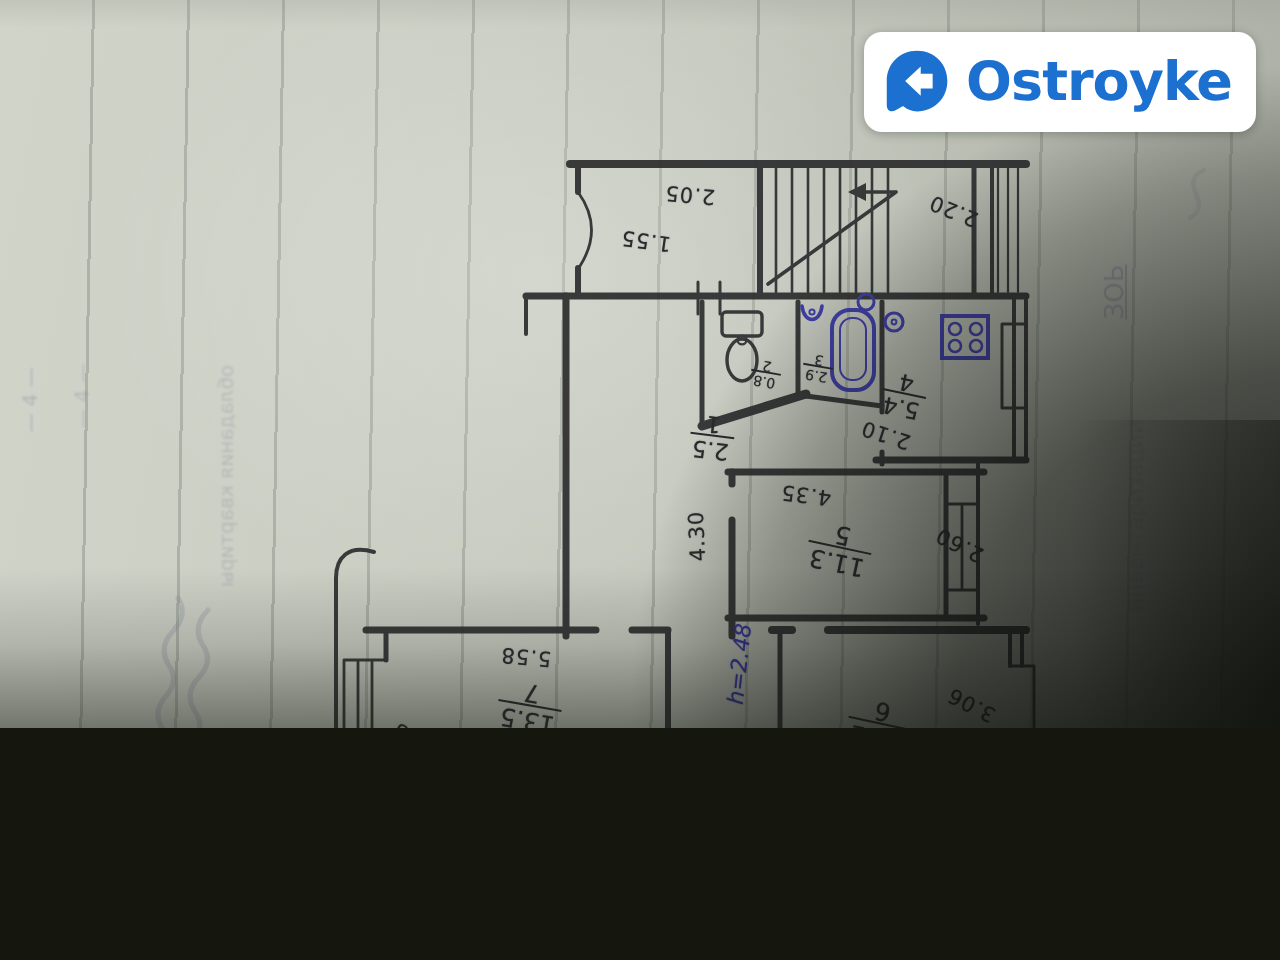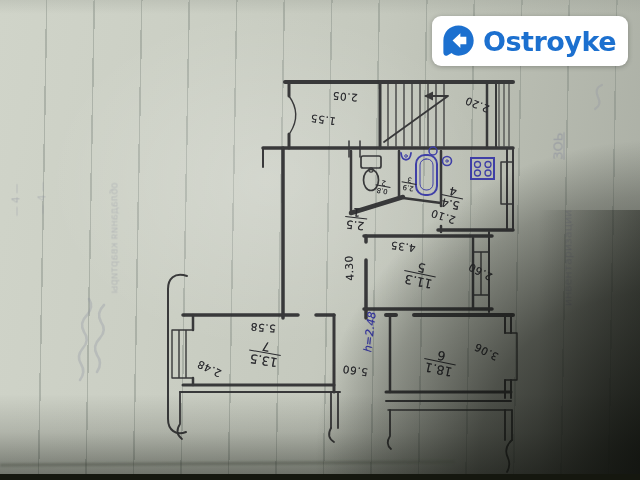--- a/index.html
+++ b/index.html
@@ -1,16 +1,16 @@
 <!DOCTYPE html>
 <html><head>
 <meta charset="utf-8">
 <style>
   html,body{margin:0;padding:0;background:#15170f;}
-  .photo{position:relative;width:640px;height:474px;overflow:hidden;
+  .photo{position:relative;width:640px;height:364px;overflow:hidden;
     font-family:"DejaVu Sans",sans-serif;
     background:linear-gradient(100deg,#d0d4c9 0%,#cbcfc4 28%,#c5c9be 52%,#b9bdb2 72%,#a9ada3 100%);}
   .layer{position:absolute;inset:0;pointer-events:none;}
   .ruled{background:repeating-linear-gradient(91deg,transparent 0 46px,rgba(118,127,119,.38) 46px 47.5px);}
   .sheen{background:radial-gradient(ellipse 340px 260px at 42% 38%,rgba(255,255,255,.22),transparent 65%),
     linear-gradient(to bottom,rgba(150,155,145,.25),transparent 14px);}
   .shadow-corner{background:radial-gradient(ellipse 430px 400px at 103% 97%,rgba(14,16,12,.93),rgba(14,16,12,.62) 42%,rgba(16,18,14,.28) 66%,transparent 80%);}
   .shadow-bottom{background:linear-gradient(to top,rgba(24,27,21,.5),rgba(24,27,21,.16) 42px,transparent 80px);}
   .shadow-right{left:auto;top:210px;width:120px;height:270px;right:0;
     background:linear-gradient(to left,rgba(28,31,25,.45),transparent 85%);}

